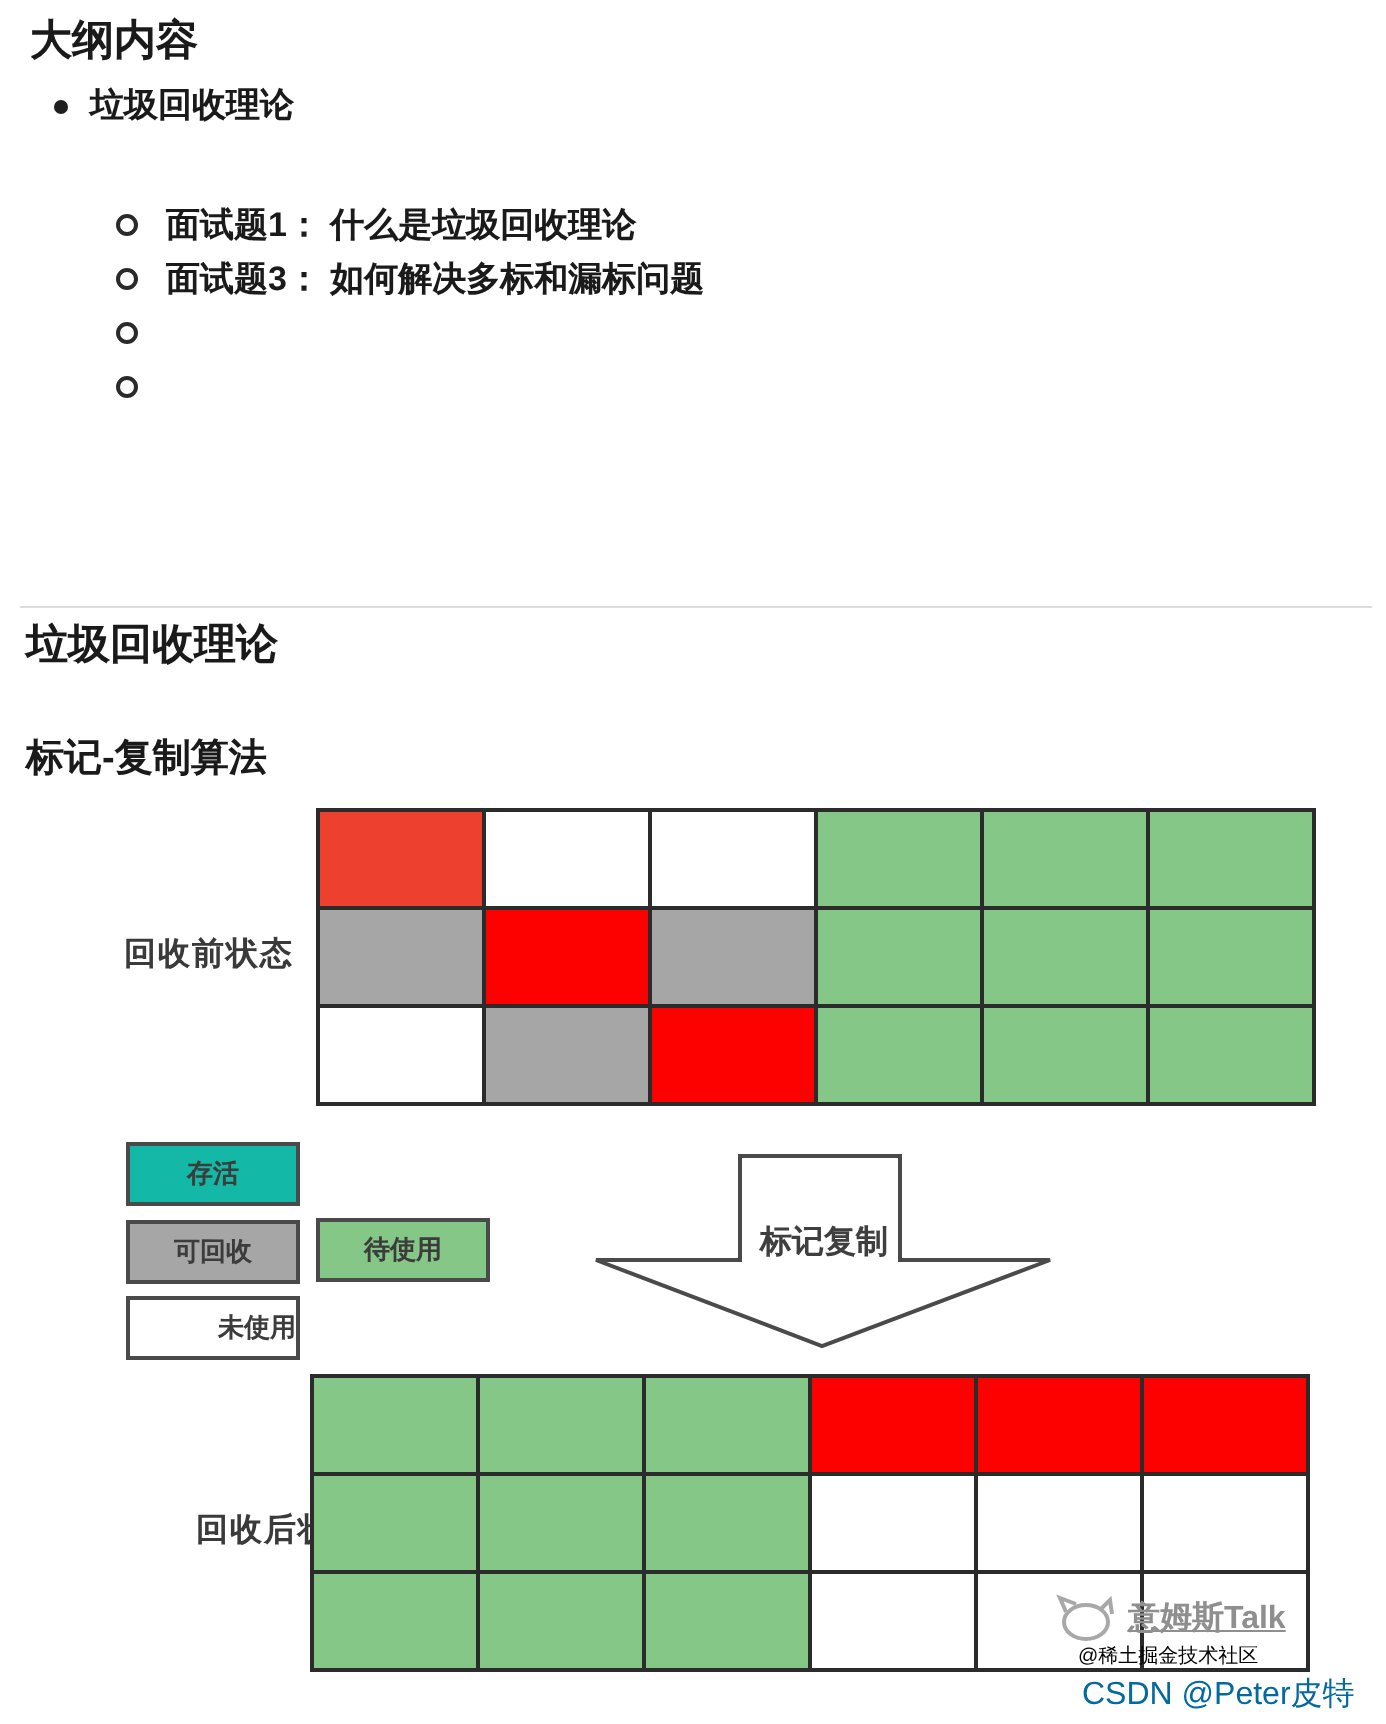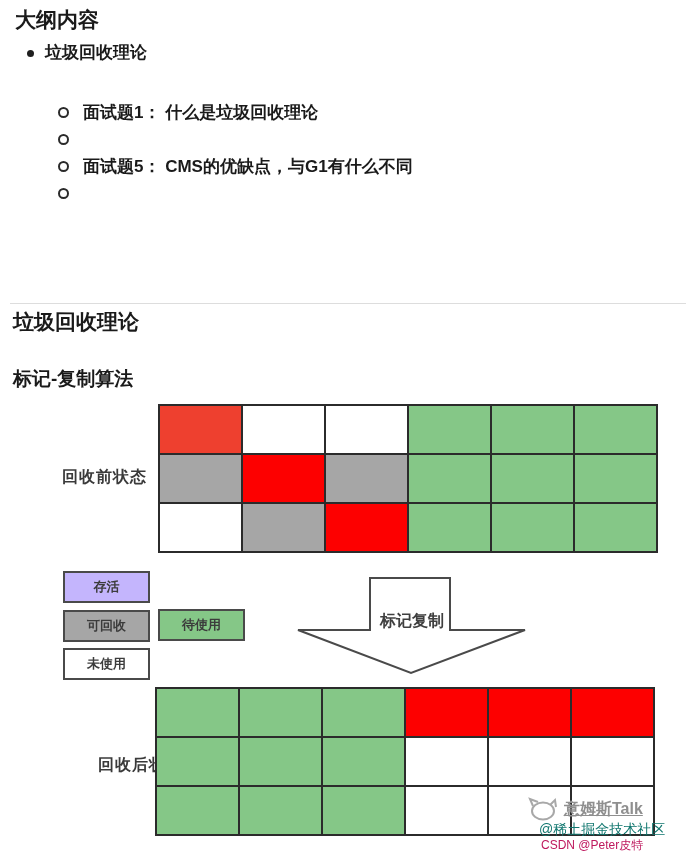--- a/index.html
+++ b/index.html
@@ -29,46 +29,46 @@
   .state-label { font-size:16px; font-weight:600; color:#3a3a3a; letter-spacing:1px; }
 
   .legend-box {
     position:absolute; width:87px; height:32px; box-sizing:border-box;
     border:2px solid #4a4a4a; display:flex; align-items:center; justify-content:center;
     font-size:13px; font-weight:600; color:#3c3c3c;
   }
 
   .wm { color:#b5b5b5; }
   .wm1 { left:564px; top:799px; font-size:16px; font-weight:bold; color:#8f8f8f;text-decoration:underline; }
-  .wm2 { left:539px; top:821px; font-size:14px; color:#0f766e; }
-  .wm3 { left:541px; top:837px; font-size:12px; color:#be185d; }
+  .wm2 { left:539px; top:821px; font-size:10px; color:#000000; }
+  .wm3 { left:541px; top:837px; font-size:16px; color:#0369a1; }
 </style>
 </head>
 <body>
 
 <div class="abs h1">大纲内容</div>
 
 <div class="abs main-list">
   <div class="main-item">
     <span class="bullet-dot"></span>
     <span>垃圾回收理论</span>
   </div>
 </div>
 
 <div class="abs sub-list">
   <div class="sub-item">
     <span class="bullet-circle"></span>
     <span>面试题1： 什么是垃圾回收理论</span>
   </div>
   <div class="sub-item">
     <span class="bullet-circle"></span>
+    <span>面试题3： 如何解决多标和漏标问题</span>
   </div>
   <div class="sub-item">
     <span class="bullet-circle"></span>
-    <span>面试题5： CMS的优缺点，与G1有什么不同</span>
   </div>
   <div class="sub-item">
     <span class="bullet-circle"></span>
   </div>
 </div>
 
 <div class="abs hr"></div>
 
 <div class="abs h2">垃圾回收理论</div>
 <div class="abs h3">标记-复制算法</div>
@@ -88,30 +88,30 @@
     <div class="cell" style="background: rgb(133, 199, 135);"></div>
     <div class="cell" style="background: rgb(133, 199, 135);"></div>
     <div class="cell" style="background: rgb(255, 255, 255);"></div>
     <div class="cell" style="background: rgb(166, 166, 166);"></div>
     <div class="cell" style="background: rgb(253, 0, 0);"></div>
     <div class="cell" style="background: rgb(133, 199, 135);"></div>
     <div class="cell" style="background: rgb(133, 199, 135);"></div>
     <div class="cell" style="background: rgb(133, 199, 135);"></div>
   </div>
 
-<div class="legend-box" style="left: 63px; top: 571px; background: #c4b5fd;">
+<div class="legend-box" style="left: 63px; top: 571px; background: #14b8a6;">
   <span>存活</span>
 </div>
 <div class="legend-box" style="left: 63px; top: 610px; background: rgb(166, 166, 166);">
   <span>可回收</span>
 </div>
 <div class="legend-box" style="left: 158px; top: 609px; background: rgb(133, 199, 135);">
   <span>待使用</span>
 </div>
-<div class="legend-box" style="left: 63px; top: 648px; background: rgb(255, 255, 255);">
+<div class="legend-box" style="left: 63px; top: 648px; background: rgb(255, 255, 255); justify-content: flex-end;">
   <span>未使用</span>
 </div>
 
 <svg class="abs" style="left:290px; top:565px;" width="245" height="115" viewBox="0 0 245 115">
   <polygon points="80,13 160,13 160,65 235,65 121,108 8,65 80,65" fill="#ffffff" stroke="#4a4a4a" stroke-width="2" stroke-linejoin="miter"></polygon>
   <text x="122" y="61" text-anchor="middle" font-size="16" font-weight="600" fill="#3f3f3f">标记复制</text>
 </svg>
 
 <div class="abs state-label" style="left:58px; top:755px;margin-left:40px;">回收后状态</div>
 <div class="grid" style="left:155px; top:687px;">

